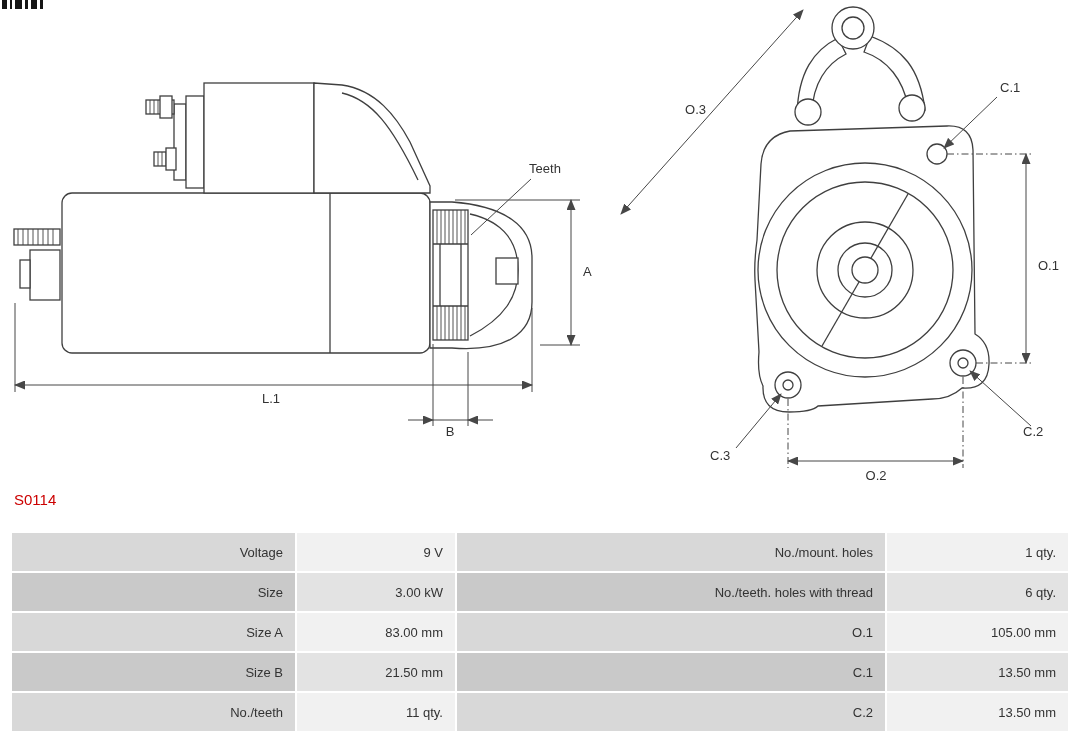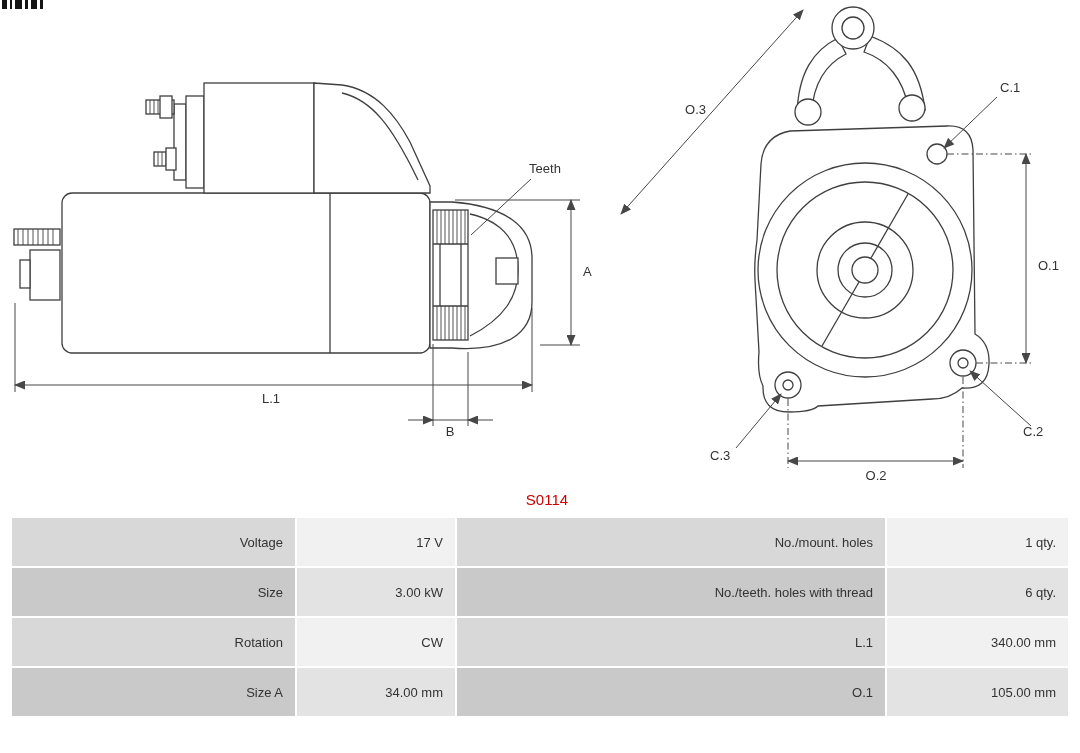--- a/index.html
+++ b/index.html
@@ -6,25 +6,25 @@
             font-family:"Liberation Sans",sans-serif;}
   .drawing-area{width:1080px;height:486px;}
   svg{display:block;}
   
   .dr{stroke:#3f3f3f;stroke-width:1.3;fill:#fff;}
   .ln{stroke:#3f3f3f;stroke-width:1.3;fill:none;}
   .th{stroke:#3f3f3f;stroke-width:0.9;fill:none;}
   .dm{stroke:#474747;stroke-width:1;fill:none;}
   .dd{stroke:#474747;stroke-width:1;fill:none;stroke-dasharray:7 3 1.5 3;}
   .dlabel{font-family:"Liberation Sans",sans-serif;font-size:13px;fill:#333;}
-  .part-number{font-size:15px;color:#cc0000;margin:5px 0 8px 14px;text-align:center;}
+  .part-number{font-size:15px;color:#cc0000;margin:5px 0 23px 14px;}
   
   table.spec{border-collapse:separate;border-spacing:2px;width:1060px;margin:0 10px;
              table-layout:fixed;font-size:13px;color:#333;}
-  table.spec td{height:48px;padding:0 12px 0 0;text-align:right;vertical-align:middle;
+  table.spec td{height:38px;padding:0 12px 0 0;text-align:right;vertical-align:middle;
                 overflow:hidden;white-space:nowrap;}
   tr:nth-child(odd)  td.lbl{background:#d8d8d8;}
   tr:nth-child(odd)  td.val{background:#f1f1f1;}
   tr:nth-child(even) td.lbl{background:#c9c9c9;}
   tr:nth-child(even) td.val{background:#e3e3e3;}
 </style>
 </head>
 <body>
 
 <div class="drawing-area">
@@ -198,36 +198,42 @@
 <table class="spec">
   <colgroup>
     <col style="width:283px">
       <col style="width:158px">
       <col style="width:428px">
       <col style="width:181px">
   </colgroup>
   <tbody>
     <tr>
       <td class="lbl">Voltage</td>
-      <td class="val">17 V</td>
+      <td class="val">9 V</td>
       <td class="lbl">No./mount. holes</td>
       <td class="val">1 qty.</td>
     </tr>
     <tr>
       <td class="lbl">Size</td>
       <td class="val">3.00 kW</td>
       <td class="lbl">No./teeth. holes with thread</td>
       <td class="val">6 qty.</td>
     </tr>
     <tr>
-      <td class="lbl">Rotation</td>
-      <td class="val">CW</td>
-      <td class="lbl">L.1</td>
-      <td class="val">340.00 mm</td>
-    </tr>
-    <tr>
       <td class="lbl">Size A</td>
-      <td class="val">34.00 mm</td>
+      <td class="val">83.00 mm</td>
       <td class="lbl">O.1</td>
       <td class="val">105.00 mm</td>
     </tr>
+    <tr>
+      <td class="lbl">Size B</td>
+      <td class="val">21.50 mm</td>
+      <td class="lbl">C.1</td>
+      <td class="val">13.50 mm</td>
+    </tr>
+    <tr>
+      <td class="lbl">No./teeth</td>
+      <td class="val">11 qty.</td>
+      <td class="lbl">C.2</td>
+      <td class="val">13.50 mm</td>
+    </tr>
   </tbody>
 </table>
 
 </body></html>

